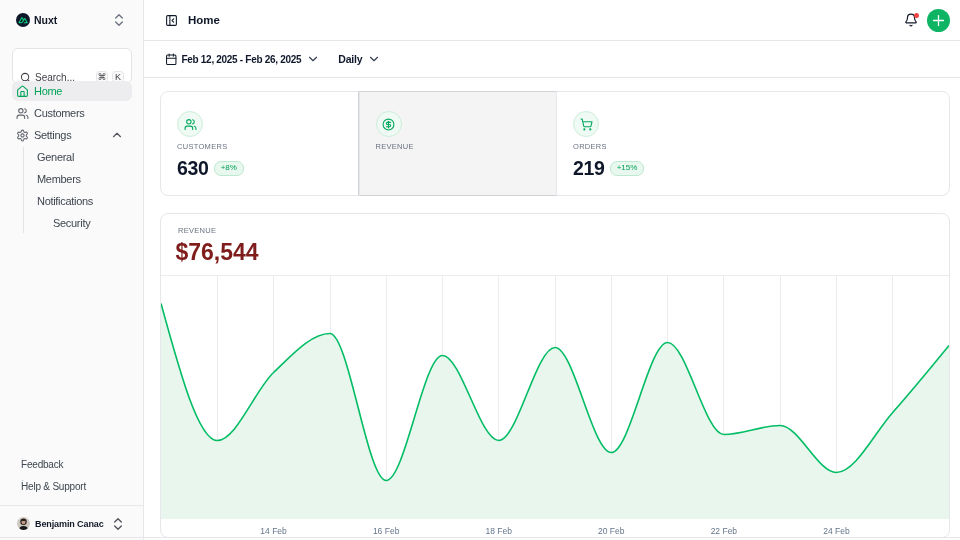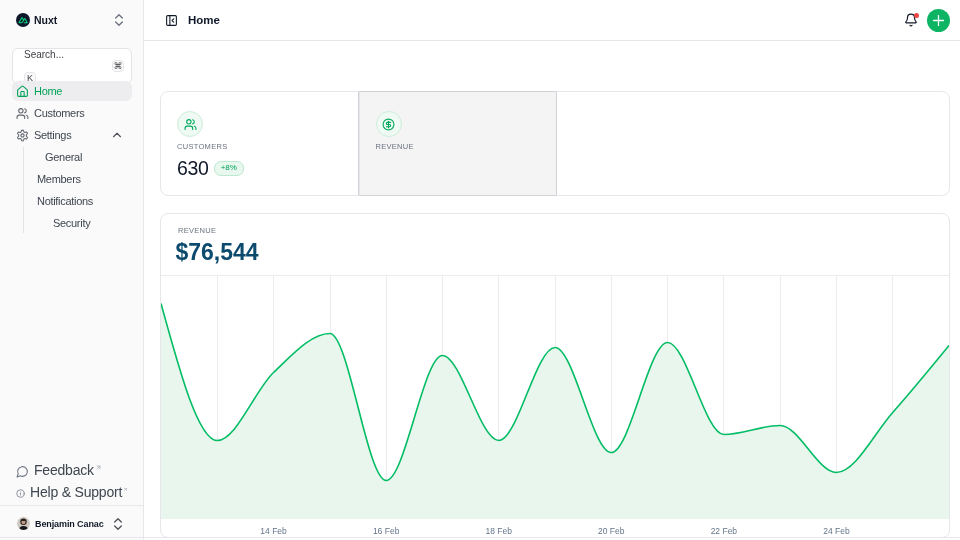--- a/index.html
+++ b/index.html
@@ -8,41 +8,41 @@
 svg { display:block; }
 
 #sidebar { position:absolute; left:0; top:0; width:144px; height:540px;
   background:#fafafa; border-right:1px solid #e5e7eb; }
 .srow { display:flex; align-items:center; }
 #logo { position:absolute; left:12px; top:11px; width:120px; height:18px; padding-right:5.5px; }
 #logo .name { font-size:10.5px; font-weight:700; color:#111827; margin-left:4px; }
 #logo .tr { margin-left:auto; color:#6b7280; }
 #searchbox { position:absolute; left:12px; top:48px; width:120px; height:36px;
   background:#fff; border:1px solid #e4e4e7; border-radius:6px;
-  display:flex; align-items:flex-start; padding:0 7px;flex-direction:column; }
+  display:flex; align-items:flex-end; padding:0 7px; }
 #searchbox .ph { font-size:10px; color:#3f3f46; margin-left:4px; }
 .kbd { width:12px; height:12px; border:1px solid #e4e4e7; background:#fafafa;
   border-radius:3.5px; font-size:9px; color:#3f3f46; display:flex;
   align-items:center; justify-content:center; }
 #nav { position:absolute; left:12px; top:81px; width:120px; }
 .nitem { height:20px; margin-bottom:2px; border-radius:6px; display:flex;
   align-items:center; padding:0 8px 0 4px; color:#3f4650; font-size:11px; letter-spacing:-0.3px; white-space:nowrap; }
 .nitem .ic { width:13px; height:13px; color:#62666e; flex:none; }
 .nitem .lbl { margin-left:5px; }
 .nitem.active { background:#ededf0; color:#00a357; }
 .nitem.active .ic { color:#00a357; }
 .badge4 { margin-left:auto; width:13px; height:13px; border:1px solid #e0e0e4;
   background:#fff; border-radius:4px; font-size:7.5px; color:#111827;
   display:flex; align-items:center; justify-content:center; }
 .chev { margin-left:auto; color:#52525b; }
 #subnav { margin-left:11px; border-left:1px solid #e4e4e7; padding-left:11px; }
 #subnav .nitem { padding:0 2px; }
 #foot { position:absolute; left:12px; top:458px; width:120px; }
-.frow { height:20px; margin-bottom:2px; display:flex; align-items:flex-end; padding:0 4px;
-  color:#3f4650; font-size:14px; letter-spacing:-0.2px; white-space:nowrap; }
+.frow { height:20px; margin-bottom:2px; display:flex; align-items:flex-start; padding:0 4px;
+  color:#3f4650; font-size:10px; letter-spacing:-0.2px; white-space:nowrap;flex-direction:column; }
 .frow .ic { width:13px; height:13px; color:#6b7280; }
 .frow .lbl { margin-left:5px; }
 .uplink { color:#9ca3af; margin-left:1px; margin-bottom:7px; }
 #sep { position:absolute; left:0; top:505px; width:143px; height:1px; background:#e8e8ea; }
 #user { position:absolute; left:12px; top:513px; width:120px; height:21px;
   display:flex; align-items:center; padding:0 6px 0 5px; }
 #user .nm { margin-left:5px; font-size:9px; font-weight:700; letter-spacing:-0.1px; white-space:nowrap; color:#111827; }
 
 #main { position:absolute; left:144px; top:0; width:816px; height:540px; background:#fff; }
 #hdr { position:absolute; left:0; top:0; width:816px; height:41px;
@@ -62,29 +62,29 @@
 #stats { position:absolute; left:16px; top:91px; width:790px; height:105px;
   border:1px solid #e5e7eb; border-radius:8px; display:flex; background:#fff; }
 .card { width:197.5px; height:103px; padding:19px 0 0 16px; position:relative; }
 .card + .card { border-left:1px solid #e5e7eb; }
 .card.sel { background:#f4f4f5; box-shadow:0 0 0 1px #cfd2d7; border-radius:1px; }
 .cic { width:26px; height:26px; border-radius:50%; background:#eefaf3;
   border:1px solid #cdeeda; display:flex; align-items:center; justify-content:center;
   color:#00a85c; }
 .clabel { margin-top:5px; font-size:7.5px; color:#6b7280; letter-spacing:.3px; }
 .cnum { margin-top:5.5px; display:flex; align-items:center; }
-.cnum .v { font-size:19.5px; font-weight:400; color:#0f172a; letter-spacing:-.3px; }
+.cnum .v { font-size:19.5px; font-weight:700; color:#0f172a; letter-spacing:-.3px; }
 .pct { margin-left:5px; padding:1.5px 6px; border-radius:7px; background:#e8f8ef;
   border:1px solid #bce9cf; color:#00a155; font-size:8px; font-weight:500; line-height:1.25; }
 
 #chart { position:absolute; left:16px; top:213px; width:790px; height:325px;
   border:1px solid #e5e7eb; border-radius:8px; background:#fff; overflow:hidden; }
 #chart .clabel { position:absolute; left:17px; top:11.5px; margin:0; }
 #chart .big { position:absolute; left:14.5px; top:25px; font-size:23px;
-  font-weight:700; color:#0c4a6e; letter-spacing:0; }
+  font-weight:700; color:#7f1d1d; letter-spacing:0; }
 #plot { position:absolute; left:0; top:61px; }
 #botline { position:absolute; left:0; top:537px; width:960px; height:1px; background:#e5e7eb; z-index:5; }
 </style>
 </head>
 <body>
 <div id="sidebar">
   <div id="logo" class="srow">
     <svg width="14" height="14" style="margin-left:4px" viewBox="0 0 24 24">
         <circle cx="12" cy="12" r="12" fill="#0f172a"></circle>
         <path fill="#00dc82" d="M13.1 17.5h5.83c.19 0 .37-.05.53-.14a1.06 1.06 0 0 0 .53-.92c0-.19-.05-.37-.14-.53l-3.92-6.73a1.06 1.06 0 0 0-1.45-.38c-.16.09-.29.22-.38.38l-1 1.72-1.96-3.36a1.06 1.06 0 0 0-1.83 0L4.44 15.9c-.09.16-.14.34-.14.53a1.06 1.06 0 0 0 .53.92c.16.09.34.14.53.14h3.66c1.45 0 2.52-.63 3.26-1.87l1.79-3.08.96-1.65 2.87 4.94h-3.83l-1.07 1.67zm-4.2-1.68H6.35l3.83-6.6 1.91 3.3-1.28 2.2c-.49.8-1.04 1.1-1.91 1.1z"></path>
@@ -126,21 +126,21 @@
           <path d="M12.22 2h-.44a2 2 0 0 0-2 2v.18a2 2 0 0 1-1 1.73l-.43.25a2 2 0 0 1-2 0l-.15-.08a2 2 0 0 0-2.73.73l-.22.38a2 2 0 0 0 .73 2.73l.15.1a2 2 0 0 1 1 1.72v.51a2 2 0 0 1-1 1.74l-.15.09a2 2 0 0 0-.73 2.73l.22.38a2 2 0 0 0 2.73.73l.15-.08a2 2 0 0 1 2 0l.43.25a2 2 0 0 1 1 1.73V20a2 2 0 0 0 2 2h.44a2 2 0 0 0 2-2v-.18a2 2 0 0 1 1-1.73l.43-.25a2 2 0 0 1 2 0l.15.08a2 2 0 0 0 2.73-.73l.22-.39a2 2 0 0 0-.73-2.73l-.15-.08a2 2 0 0 1-1-1.74v-.5a2 2 0 0 1 1-1.74l.15-.09a2 2 0 0 0 .73-2.73l-.22-.38a2 2 0 0 0-2.73-.73l-.15.08a2 2 0 0 1-2 0l-.43-.25a2 2 0 0 1-1-1.73V4a2 2 0 0 0-2-2z"></path>
           <circle cx="12" cy="12" r="3"></circle>
         </svg>
       <span class="lbl">Settings</span>
       <svg class="chev" width="14" height="14" viewBox="0 0 24 24" fill="none" stroke="currentColor" stroke-width="2" stroke-linecap="round" stroke-linejoin="round">
           <path d="m18 15-6-6-6 6"></path>
         </svg>
     </div>
     <div id="subnav">
       <div class="nitem">
-          <span class="lbl" style="margin-left:8px">General</span>
+          <span class="lbl" style="margin-left:0">General</span>
         </div>
       <div class="nitem">
           <span class="lbl" style="margin-left:0">Members</span>
         </div>
       <div class="nitem">
           <span class="lbl" style="margin-left:0">Notifications</span>
         </div>
       <div class="nitem">
           <span class="lbl" style="margin-left:16px">Security</span>
         </div>
@@ -208,20 +208,36 @@
         </svg>
       <span class="dot"></span>
     </span>
     <span id="plusbtn">
       <svg width="17" height="17" viewBox="0 0 24 24" fill="none" stroke="#fff" stroke-width="1.8" stroke-linecap="round">
           <path d="M5 12h14"></path>
           <path d="M12 5v14"></path>
         </svg>
     </span>
   </div>
+  <div id="toolbar">
+    <svg width="12.5" height="12.5" viewBox="0 0 24 24" fill="none" stroke="#111827" stroke-width="2" stroke-linecap="round" stroke-linejoin="round">
+        <path d="M8 2v4"></path>
+        <path d="M16 2v4"></path>
+        <rect width="18" height="18" x="3" y="4" rx="2"></rect>
+        <path d="M3 10h18"></path>
+      </svg>
+    <span class="dtxt">Feb 12, 2025 - Feb 26, 2025</span>
+    <svg class="cv" width="14" height="14" viewBox="0 0 24 24" fill="none" stroke="currentColor" stroke-width="2" stroke-linecap="round" stroke-linejoin="round">
+        <path d="m6 9 6 6 6-6"></path>
+      </svg>
+    <span class="daily">Daily</span>
+    <svg class="cv" width="14" height="14" viewBox="0 0 24 24" fill="none" stroke="currentColor" stroke-width="2" stroke-linecap="round" stroke-linejoin="round">
+        <path d="m6 9 6 6 6-6"></path>
+      </svg>
+  </div>
 
   <div id="stats">
     <div class="card">
       <div class="cic">
           <svg width="13" height="13" viewBox="0 0 24 24" fill="none" stroke="currentColor" stroke-width="2" stroke-linecap="round" stroke-linejoin="round">
             <path d="M16 21v-2a4 4 0 0 0-4-4H6a4 4 0 0 0-4 4v2"></path>
             <circle cx="9" cy="7" r="4"></circle>
             <path d="M22 21v-2a4 4 0 0 0-3-3.87"></path>
             <path d="M16 3.13a4 4 0 0 1 0 7.75"></path>
           </svg>
@@ -234,20 +250,34 @@
     </div>
     <div class="card sel">
       <div class="cic">
           <svg width="13" height="13" viewBox="0 0 24 24" fill="none" stroke="currentColor" stroke-width="2" stroke-linecap="round" stroke-linejoin="round">
             <circle cx="12" cy="12" r="10"></circle>
             <path d="M16 8h-6a2 2 0 1 0 0 4h4a2 2 0 1 1 0 4H8"></path>
             <path d="M12 18V6"></path>
           </svg>
         </div>
       <div class="clabel">REVENUE</div>
+    </div>
+    <div class="card">
+      <div class="cic">
+          <svg width="13" height="13" viewBox="0 0 24 24" fill="none" stroke="currentColor" stroke-width="2" stroke-linecap="round" stroke-linejoin="round">
+            <circle cx="8" cy="21" r="1"></circle>
+            <circle cx="19" cy="21" r="1"></circle>
+            <path d="M2.05 2.05h2l2.66 12.42a2 2 0 0 0 2 1.58h9.78a2 2 0 0 0 1.95-1.57l1.65-7.43H5.12"></path>
+          </svg>
+        </div>
+      <div class="clabel">ORDERS</div>
+      <div class="cnum">
+          <span class="v">219</span>
+          <span class="pct">+15%</span>
+        </div>
     </div>
   </div>
 
   <div id="chart">
     <div class="clabel">REVENUE</div>
     <div class="big">$76,544</div>
     <svg id="plot" width="788" height="264" viewBox="0 0 788 264">
       <line x1="0" y1="0.5" x2="788" y2="0.5" stroke="#ececee" stroke-width="1"></line>
       <g stroke="#ececee" stroke-width="1">
         <line x1="56.5" y1="1" x2="56.5" y2="244"></line>

